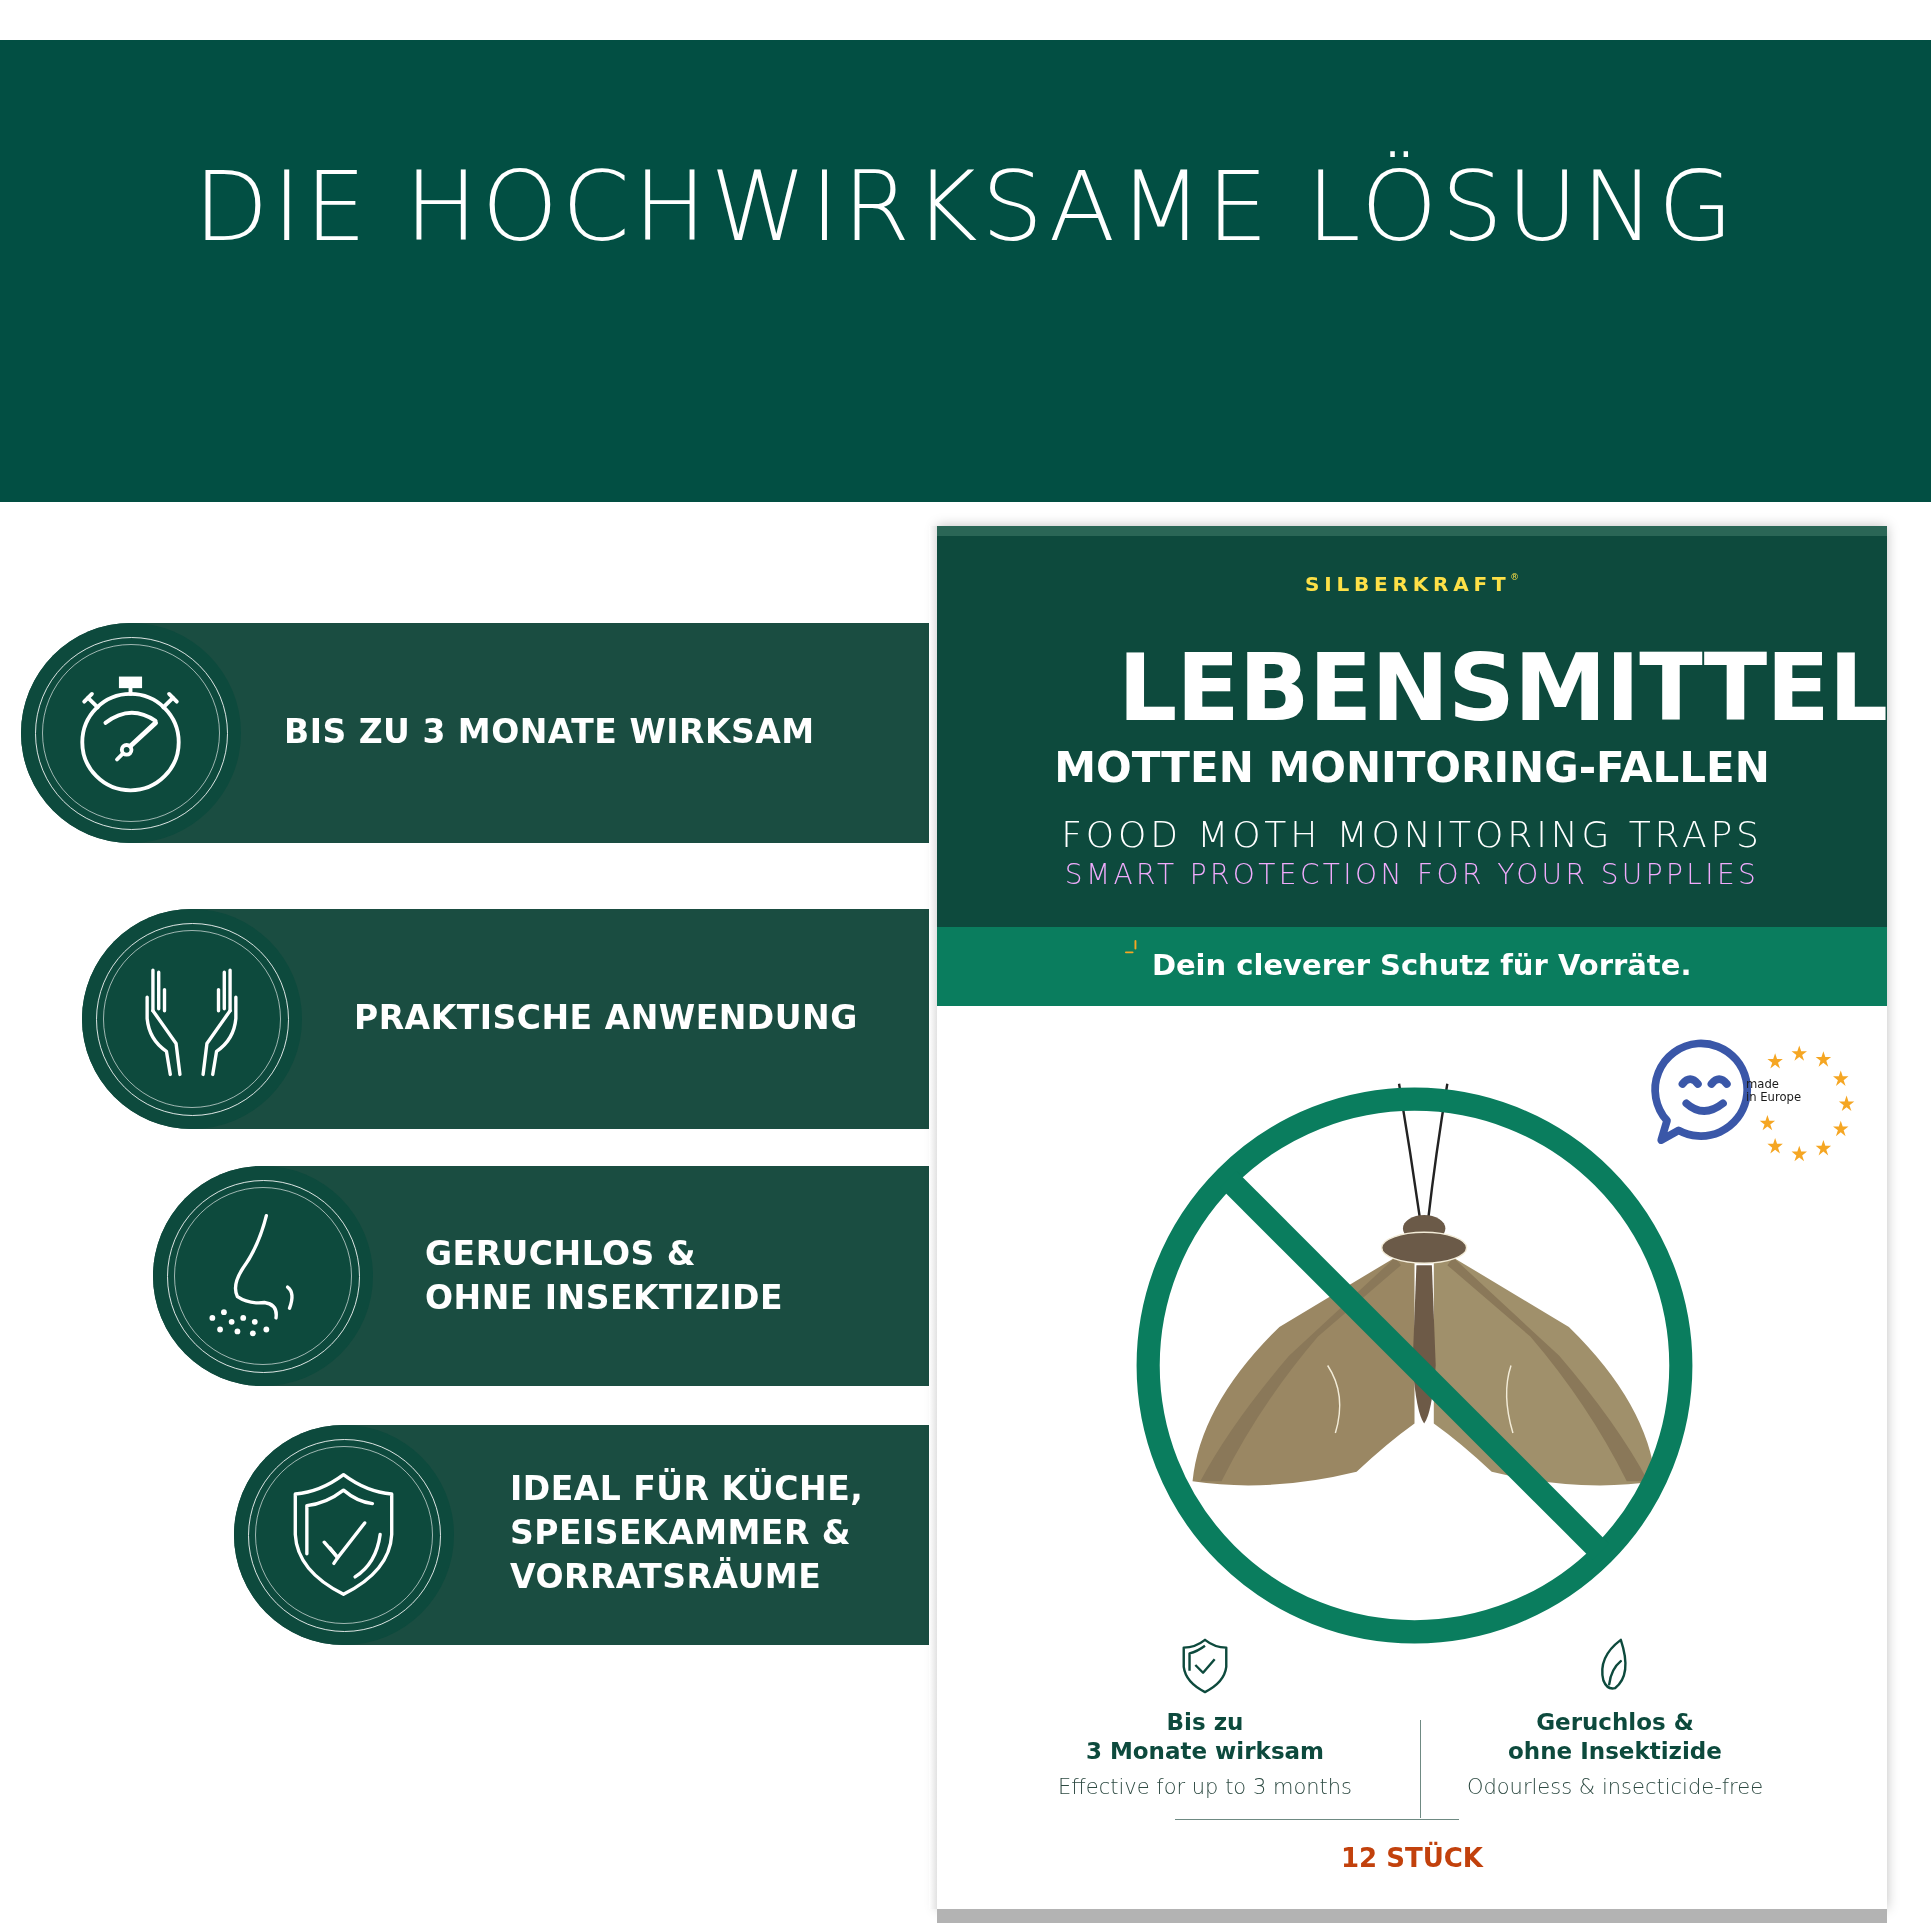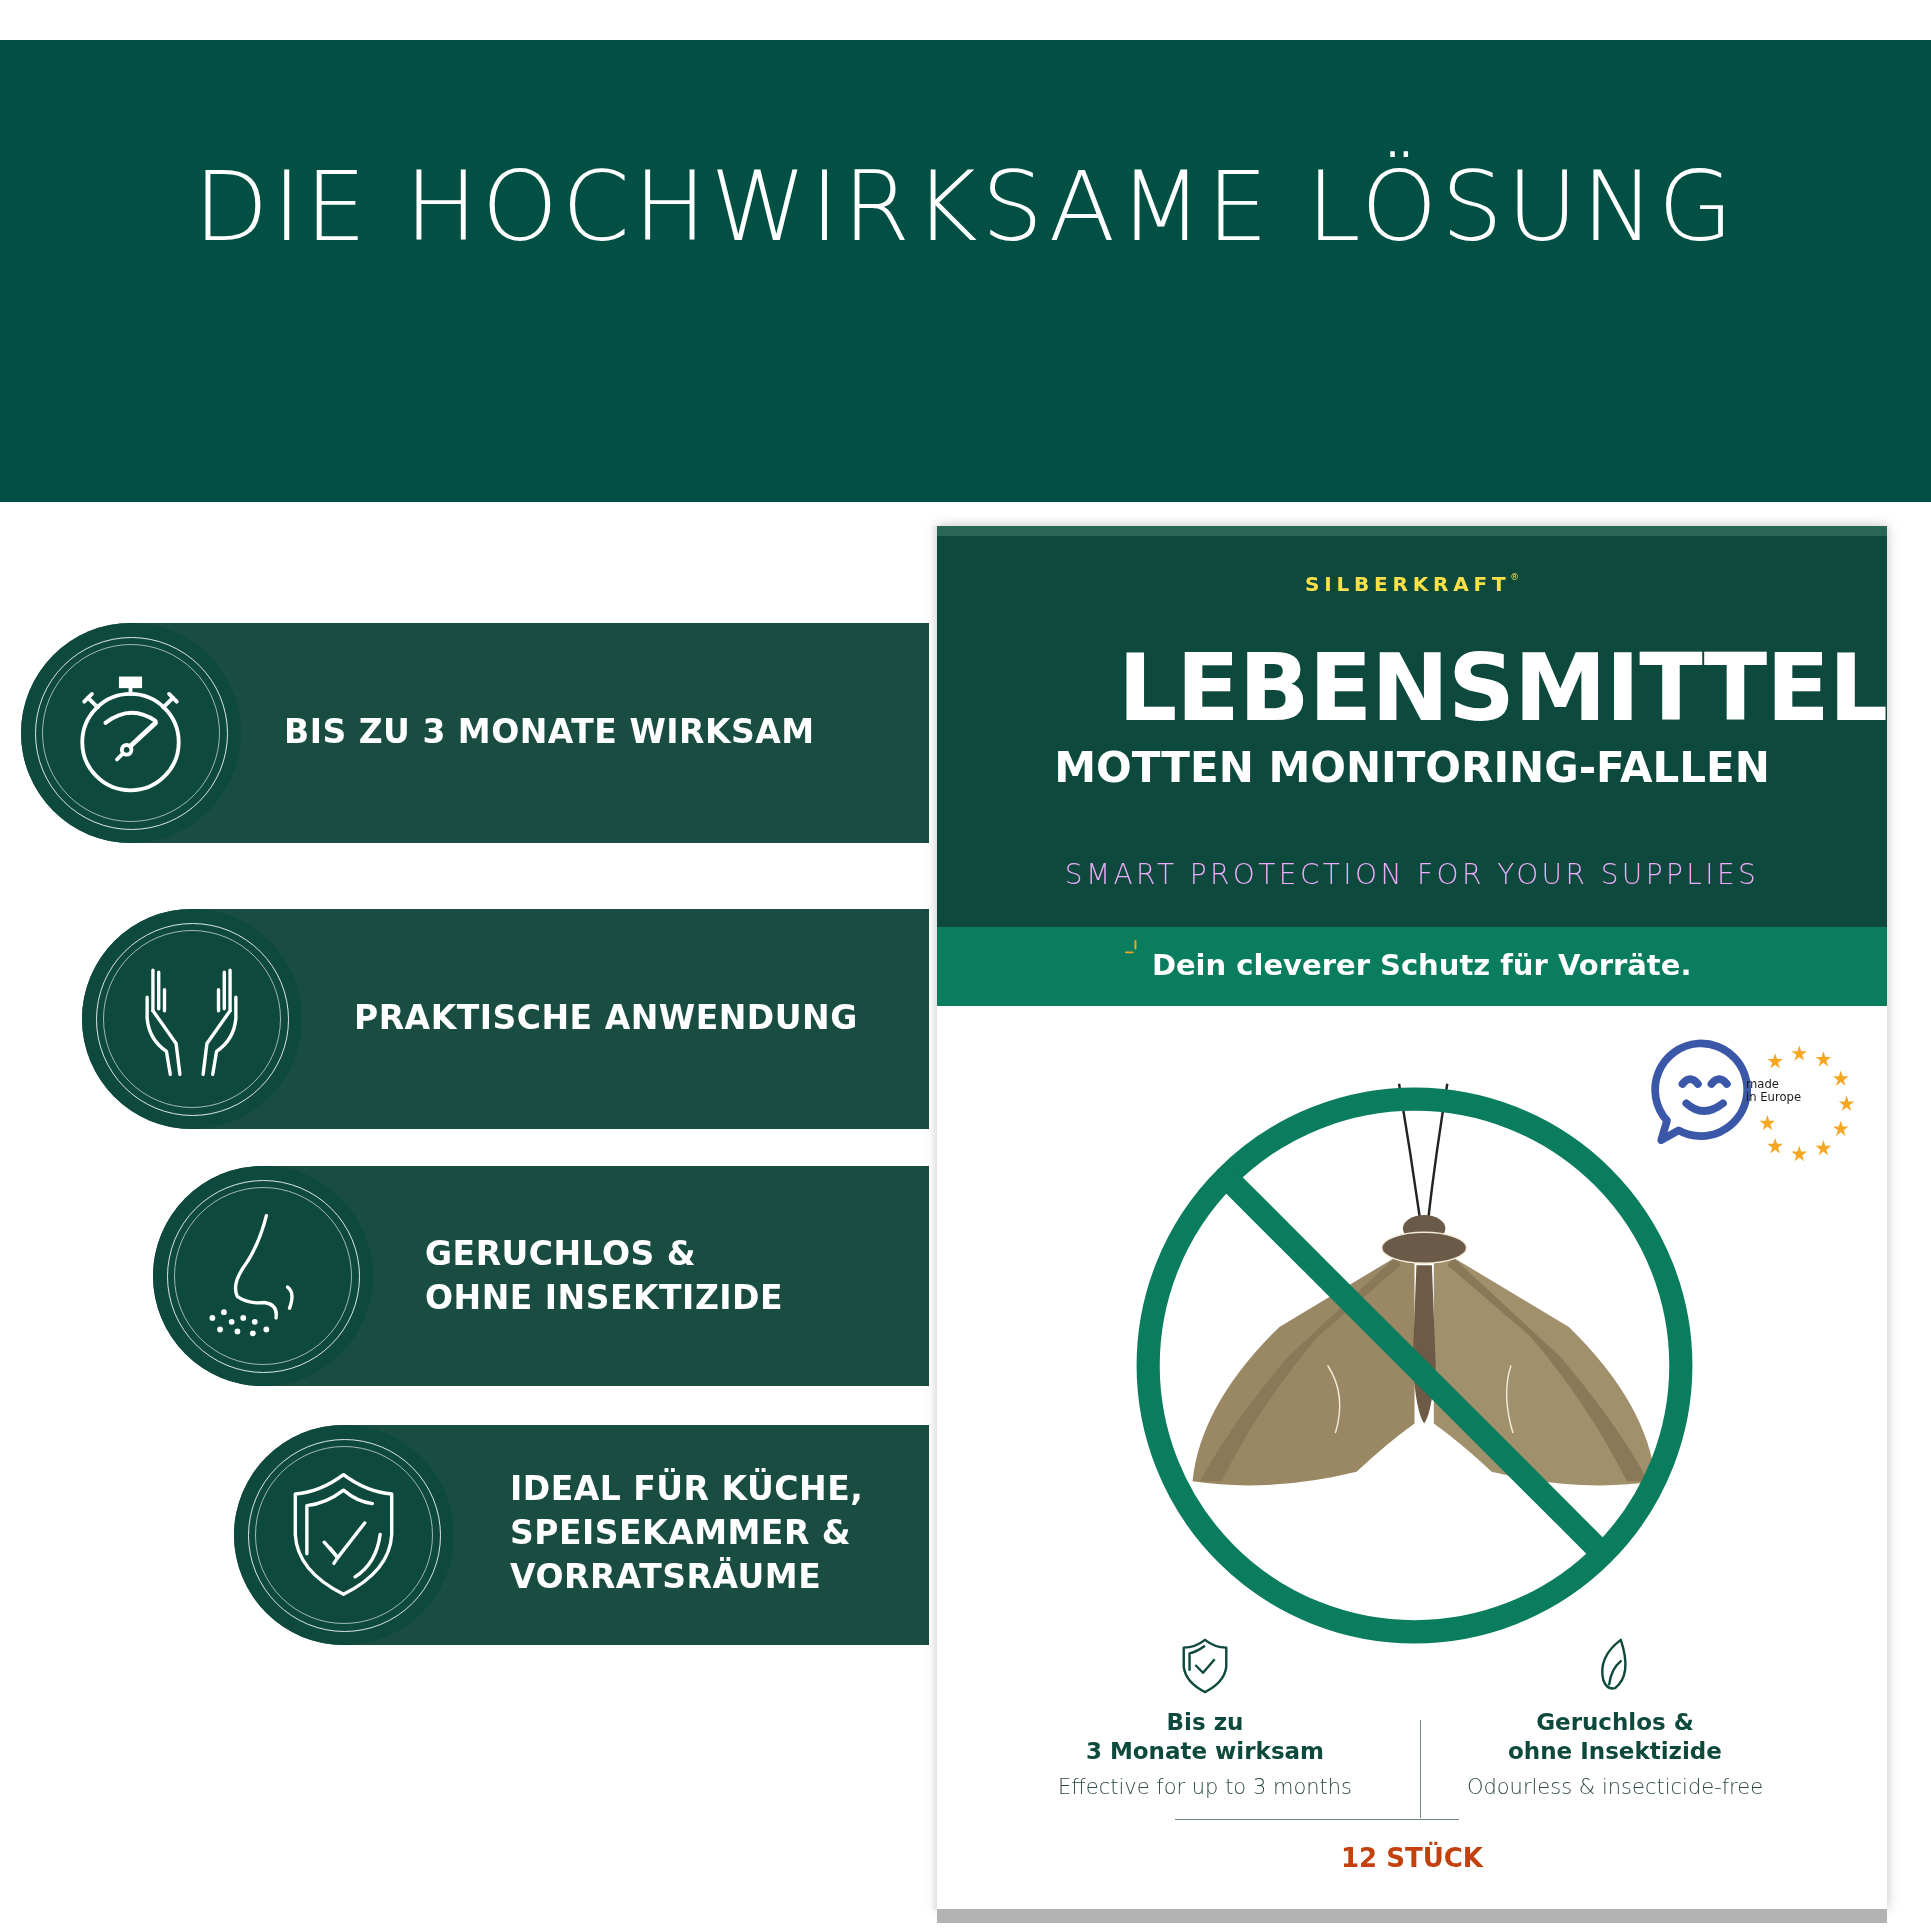--- a/index.html
+++ b/index.html
@@ -162,20 +162,21 @@
 </div>
 
 <div class="box">
   <div class="box-edge-l"></div>
   <div class="box-edge-b"></div>
   <div class="box-top">
     <div class="box-top-hl"></div>
     <div class="brand"><span>SILBERKRAFT</span><sup>®</sup></div>
     <div class="title1">LEBENSMITTEL</div>
     <div class="title2">MOTTEN MONITORING-FALLEN</div>
+    <div class="title3">FOOD MOTH MONITORING TRAPS</div>
     <div class="title4">SMART PROTECTION FOR YOUR SUPPLIES</div>
   </div>
   <div class="slogan-band">
     <svg class="spark" viewBox="0 0 22 22" stroke="#f5a623" stroke-width="2" stroke-linecap="round">
       <line x1="12" y1="2" x2="12" y2="10"></line>
         <line x1="2" y1="14" x2="9" y2="14"></line>
     </svg>
     <div class="slogan">Dein cleverer Schutz für Vorräte.</div>
   </div>
 

